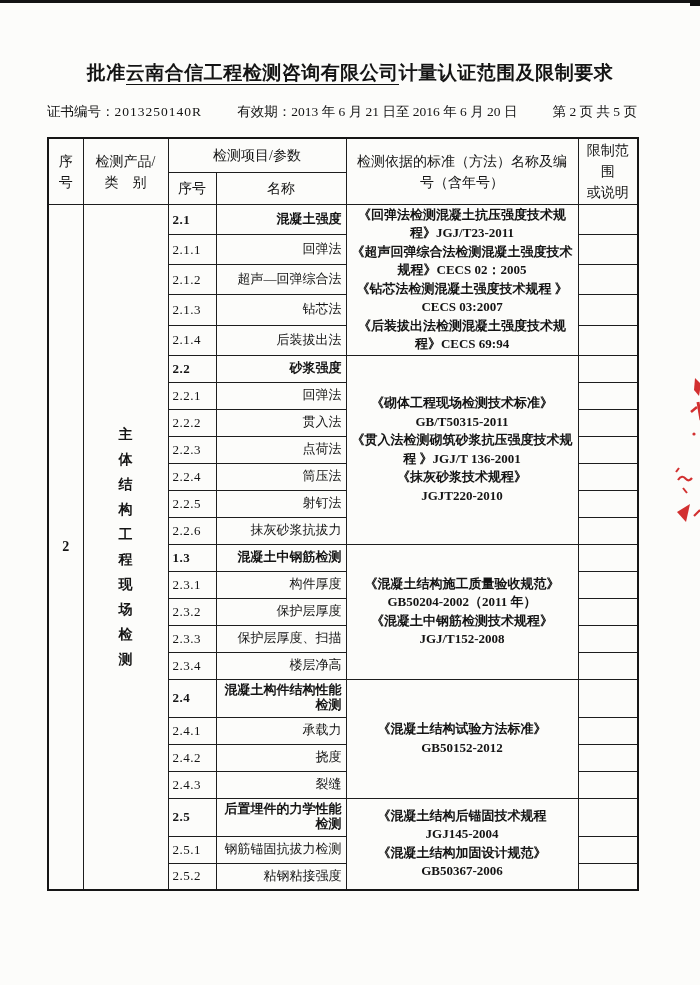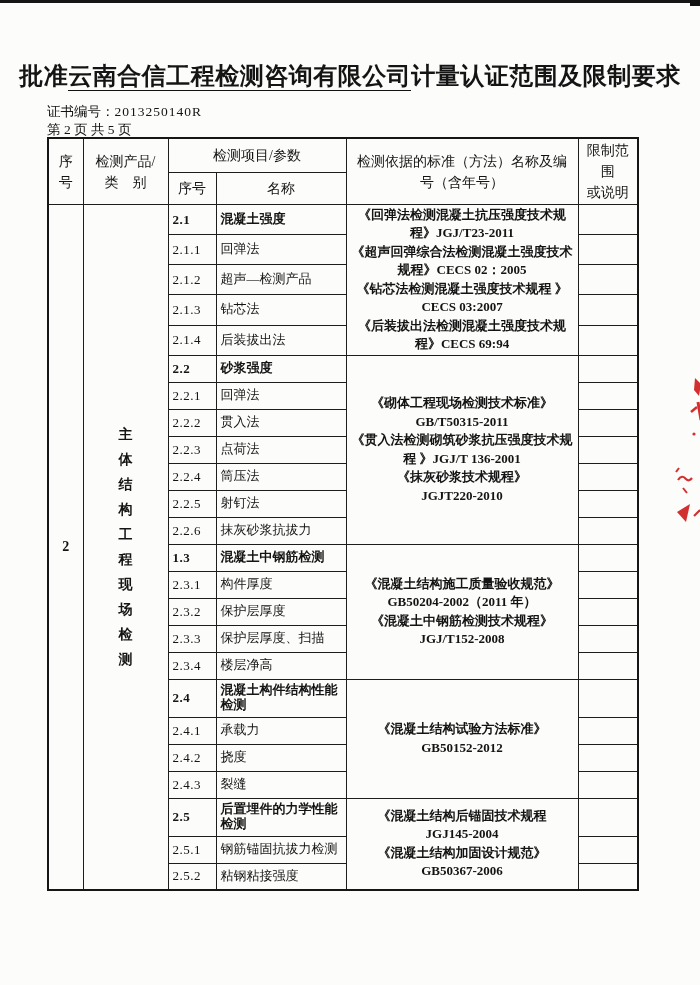--- a/index.html
+++ b/index.html
@@ -11,29 +11,29 @@
     position:relative;
     overflow:hidden;
   }
   .sheet{position:absolute;inset:0;background:#fcfcfa;}
   
   .scan-strip-top{position:absolute;top:0;left:0;width:100%;height:3px;background:#141414;}
   .scan-corner-mark{position:absolute;top:0;right:0;width:10px;height:6px;background:#101010;}
   
   .title{
     position:absolute;top:60px;left:0;width:100%;
-    text-align:center;font-size:24px;font-weight:bold;
+    text-align:center;font-size:19px;font-weight:bold;
     letter-spacing:0.5px;white-space:nowrap;
   }
   .title .underlined{border-bottom:1.6px solid #111;padding-bottom:1px;}
   
   .info-row{
     position:absolute;top:103px;left:47px;width:590px;
     display:flex;justify-content:space-between;align-items:flex-start;
-    font-size:13.5px;white-space:nowrap;flex-direction:column;
+    font-size:13.5px;white-space:nowrap;
   }
   .info-row .num{letter-spacing:1px;}
   
   table.scope{
     position:absolute;top:137px;left:47px;width:590px;
     border-collapse:collapse;table-layout:fixed;
     font-size:13px;
   }
   table.scope th,table.scope td{
     border:1.4px solid #1d1d1d;
@@ -41,21 +41,21 @@
     vertical-align:middle;
     overflow:hidden;
   }
   table.scope{border:2px solid #161616;}
   th{font-weight:normal;font-size:14px;text-align:center;white-space:pre-line;line-height:1.5;}
   .r{height:27px;}
   .rd{height:38px;margin-top:44px;}
   .hr1{height:26px;}
   .hr2{height:24px;}
   td.no-cell{text-align:left;letter-spacing:0.5px;}
-  td.name-cell{text-align:left;padding-left:8px;line-height:1.15;}
+  td.name-cell{text-align:right;padding-left:8px;line-height:1.15;}
   tr.group-row td{font-weight:bold;}
   td.standard-cell{
     font-weight:normal;text-align:center;
     white-space:pre-line;line-height:1.42;
     padding:3px 7px;font-size:13px;
   }
   td.standard-top{vertical-align:top;}
   td.seq-cell{text-align:center;font-size:14px;}
   td.product-cell{vertical-align:middle;}
   .vtext{
@@ -72,20 +72,21 @@
 
 <div class="sheet">
 
   <div class="scan-strip-top"></div>
   <div class="scan-corner-mark"></div>
 
   <div class="title"><span>批准</span><span class="underlined">云南合信工程检测咨询有限公司</span><span>计量认证范围及限制要求</span></div>
 
   <div class="info-row">
     <span><span>证书编号：</span><span class="num">2013250140R</span></span>
+    <span><span>有效期：</span><span>2013 年 6 月 21 日至 2016 年 6 月 20 日</span></span>
     <span>第 2 页 共 5 页</span>
   </div>
 
   <table class="scope">
     <colgroup>
       <col style="width:35px">
         <col style="width:85px">
         <col style="width:48px">
         <col style="width:130px">
         <col style="width:232px">
@@ -121,21 +122,21 @@
 《后装拔出法检测混凝土强度技术规程》CECS 69:94</td>
       <td class="limit-cell"></td>
     </tr>
     <tr class="r">
           <td class="no-cell">2.1.1</td>
           <td class="name-cell">回弹法</td>
           <td class="limit-cell"></td>
         </tr>
     <tr class="r">
           <td class="no-cell">2.1.2</td>
-          <td class="name-cell">超声—检测产品</td>
+          <td class="name-cell">超声—回弹综合法</td>
           <td class="limit-cell"></td>
         </tr>
     <tr class="r">
           <td class="no-cell">2.1.3</td>
           <td class="name-cell">钻芯法</td>
           <td class="limit-cell"></td>
         </tr>
     <tr class="r">
           <td class="no-cell">2.1.4</td>
           <td class="name-cell">后装拔出法</td>

